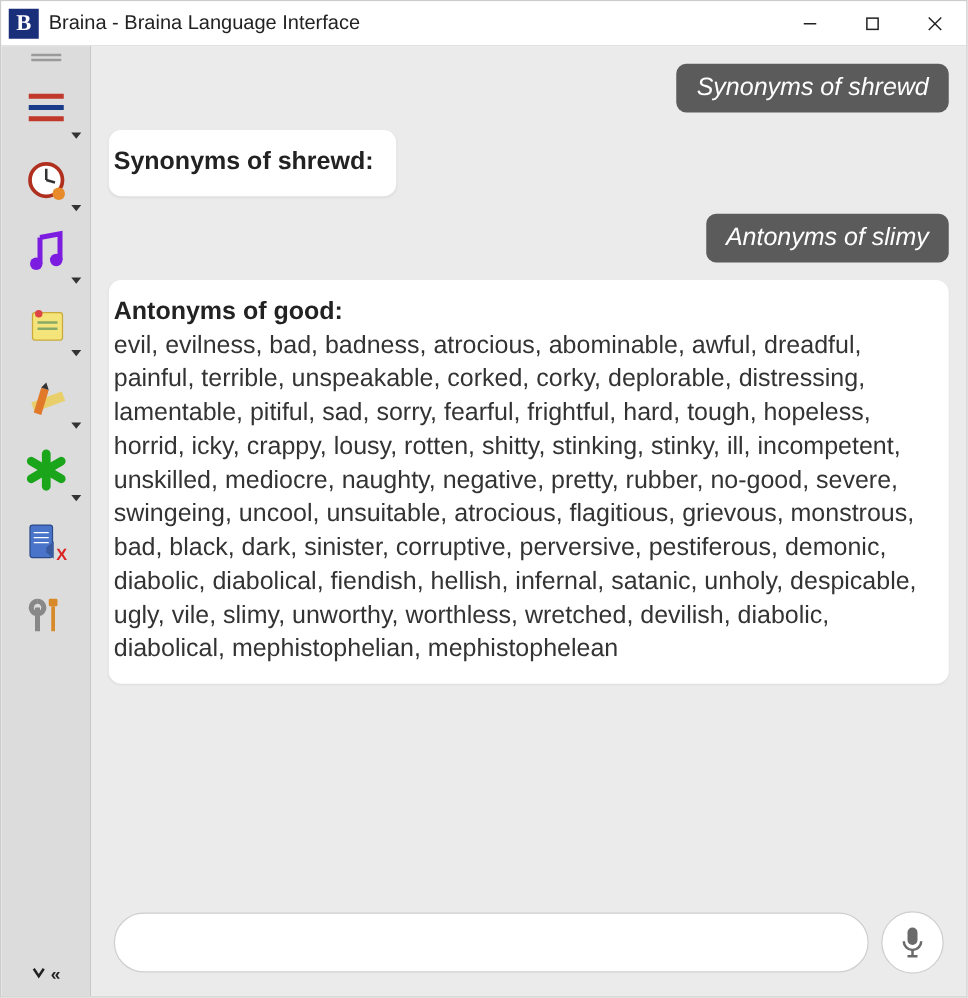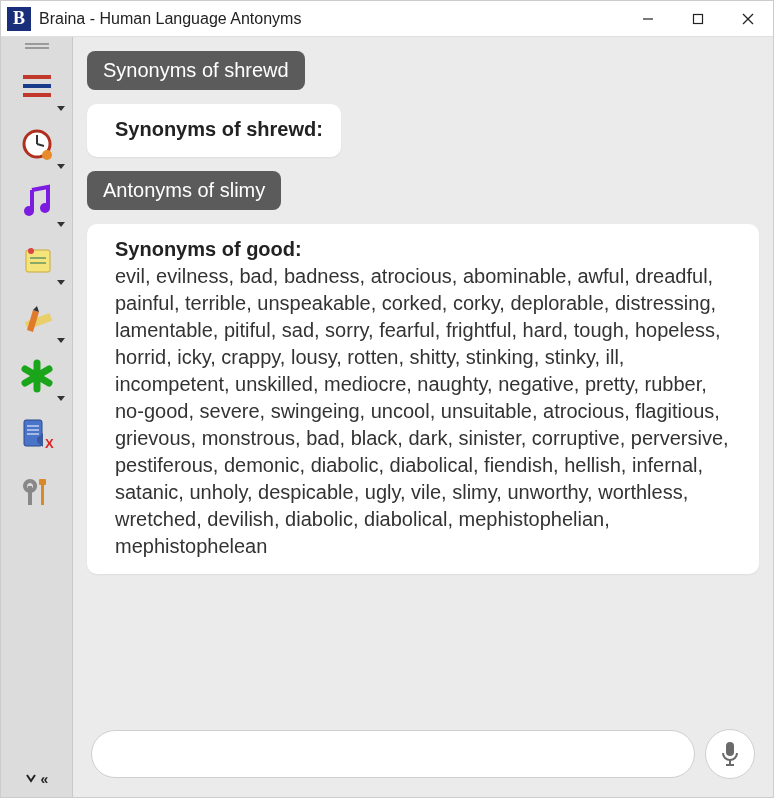--- a/index.html
+++ b/index.html
@@ -84,34 +84,34 @@
   .chat {
     flex: 1;
     background: #ebebeb;
     display: flex;
     flex-direction: column;
     padding: 14px 14px 8px 14px;
     gap: 14px;
     overflow: hidden;
   }
   .msg-row { display: flex; }
-  .msg-row.user { justify-content: flex-start; }
+  .msg-row.user { justify-content: flex-end; font-style: italic; }
   .bubble-user {
     background: #5b5b5b;
     color: #fff;
     font-size: 20px;
     padding: 8px 16px;
     border-radius: 8px;
     max-width: 80%;
   }
   .bubble-bot {
     background: #fff;
     color: #333;
     border-radius: 10px;
-    padding: 12px 18px 14px 28px;
+    padding: 12px 18px 14px 4px;
     max-width: 100%;
     font-size: 20px;
     line-height: 1.35;
     box-shadow: 0 1px 2px rgba(0,0,0,0.06);
   }
   .bubble-bot .heading { font-weight: bold; color: #222; }
   
   .input-row {
     display: flex;
     align-items: center;
@@ -135,21 +135,21 @@
     background: #fff;
     border: 1px solid #cfcfcf;
     display: flex; align-items: center; justify-content: center;
   }
 </style>
 </head>
 <body>
 
 <div class="titlebar">
   <div class="app-icon">B</div>
-  <div class="title-text">Braina - Human Language Antonyms</div>
+  <div class="title-text">Braina - Braina Language Interface</div>
   <div class="win-controls">
     <div class="win-btn">
       <svg width="14" height="14">
           <line x1="2" y1="7" x2="12" y2="7"></line>
         </svg>
     </div>
     <div class="win-btn">
       <svg width="14" height="14">
           <rect x="2.5" y="2.5" width="9" height="9"></rect>
         </svg>
@@ -268,21 +268,21 @@
         <span class="heading">Synonyms of shrewd:</span><br>
       </div>
     </div>
 
     <div class="msg-row user">
       <div class="bubble-user">Antonyms of slimy</div>
     </div>
 
     <div class="msg-row">
       <div class="bubble-bot">
-        <span class="heading">Synonyms of good:</span><br>
+        <span class="heading">Antonyms of good:</span><br>
         <span>evil, evilness, bad, badness, atrocious, abominable, awful, dreadful, painful, terrible, unspeakable, corked, corky, deplorable, distressing, lamentable, pitiful, sad, sorry, fearful, frightful, hard, tough, hopeless, horrid, icky, crappy, lousy, rotten, shitty, stinking, stinky, ill, incompetent, unskilled, mediocre, naughty, negative, pretty, rubber, no-good, severe, swingeing, uncool, unsuitable, atrocious, flagitious, grievous, monstrous, bad, black, dark, sinister, corruptive, perversive, pestiferous, demonic, diabolic, diabolical, fiendish, hellish, infernal, satanic, unholy, despicable, ugly, vile, slimy, unworthy, worthless, wretched, devilish, diabolic, diabolical, mephistophelian, mephistophelean</span>
       </div>
     </div>
 
     <div class="input-row">
       <input class="text-input" type="text" value="" style="">
       <div class="mic-btn">
         <svg width="22" height="28">
           <rect x="7" y="2" width="8" height="14" rx="4" fill="#6a6a6a"></rect>
           <path d="M4 13 a7 7 0 0 0 14 0" fill="none" stroke="#6a6a6a" stroke-width="2"></path>

